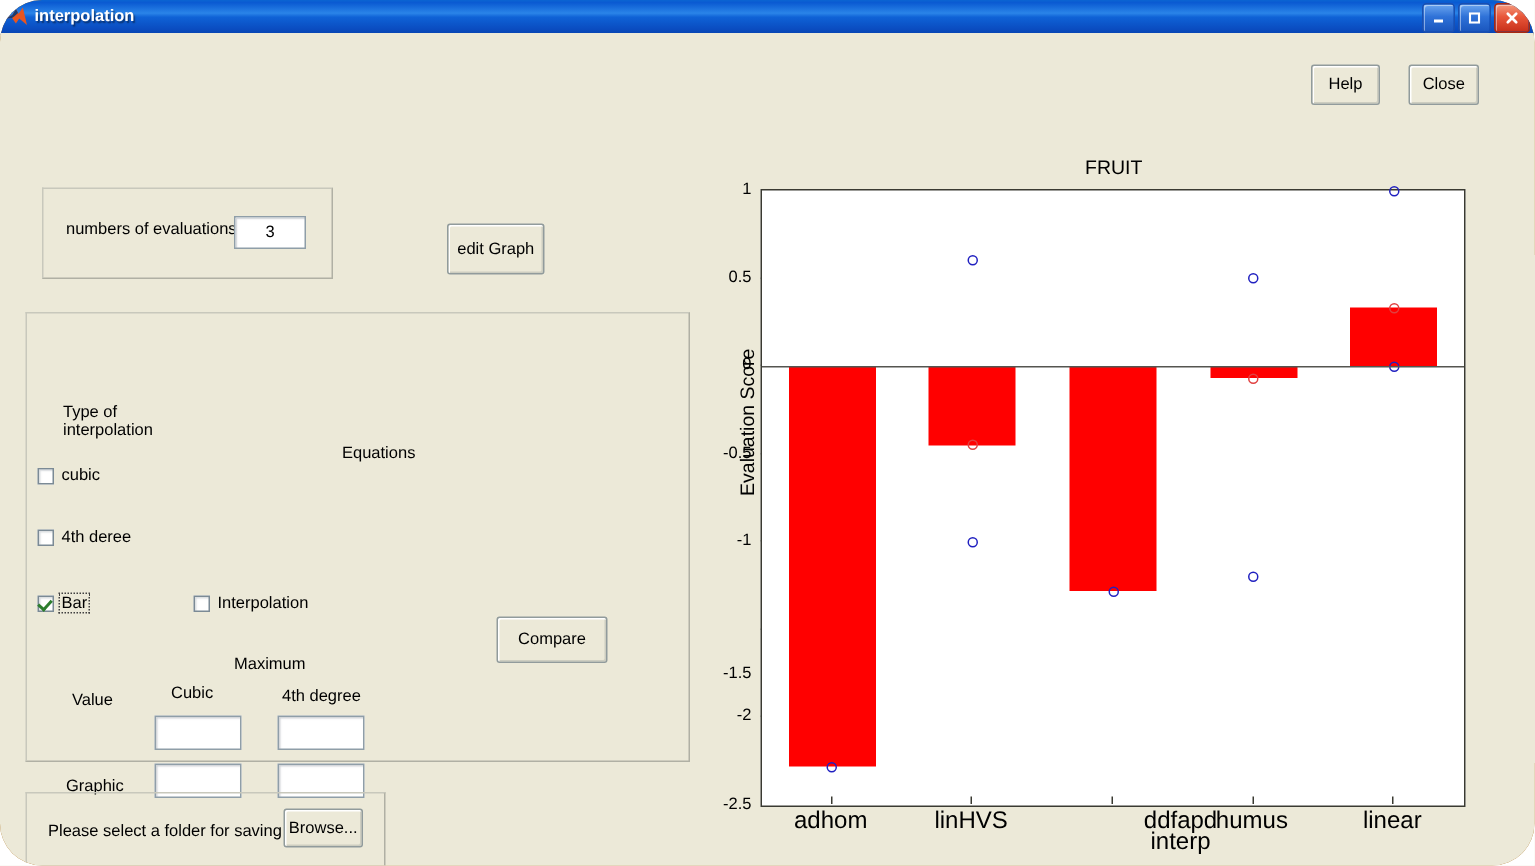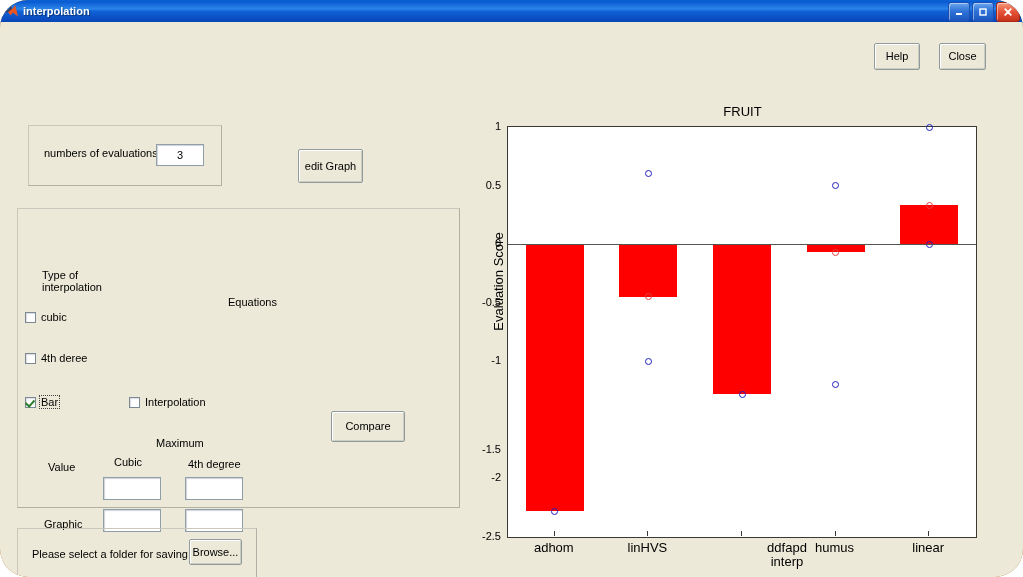--- a/index.html
+++ b/index.html
@@ -204,21 +204,21 @@
     background: #3a3a32;
   }
   .xtick-mark {
     position: absolute;
     width: 1px; height: 5px;
     background: #3a3a32;
   }
   .xtick-label {
     position: absolute;
     font-family: "Liberation Sans", sans-serif;
-    font-size: 13px;
+    font-size: 16px;
     color: #000000;
     text-align: center;
     transform: translateX(-50%);
     line-height: 14px;
     white-space: pre-line;
   }
   #ylabel {
     position: absolute;
     left: -52px;
     top: 192px;

